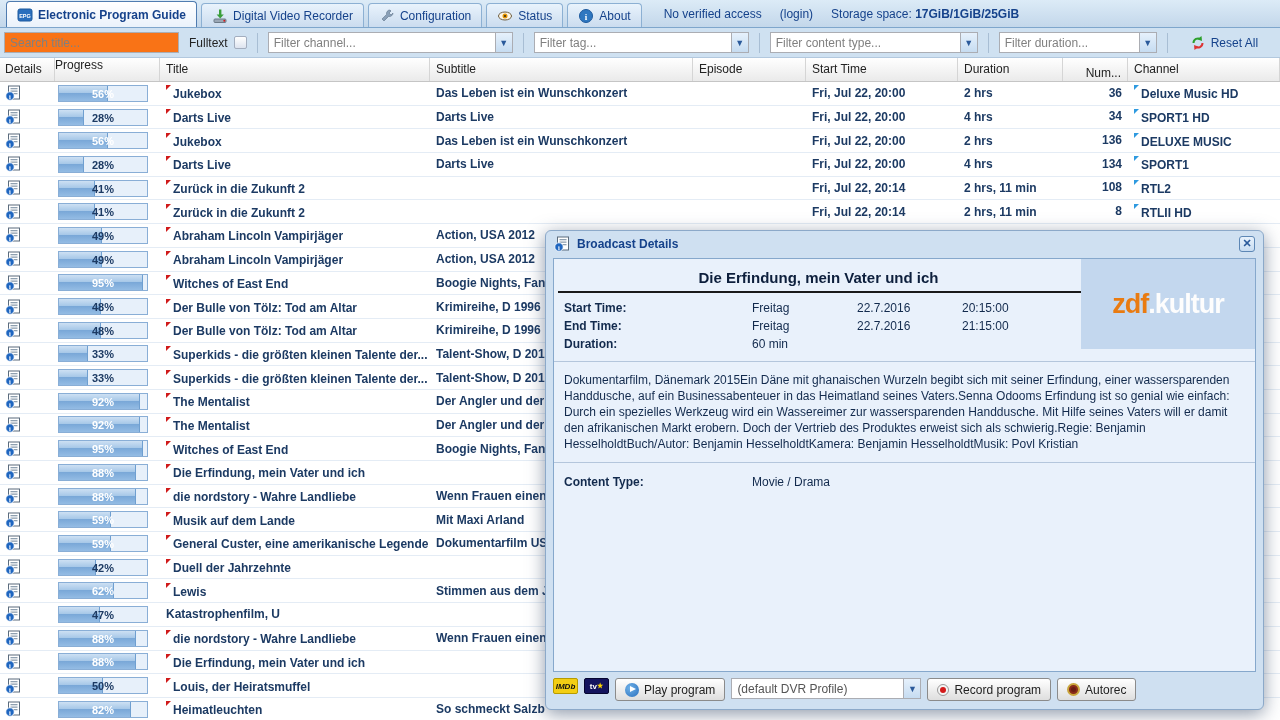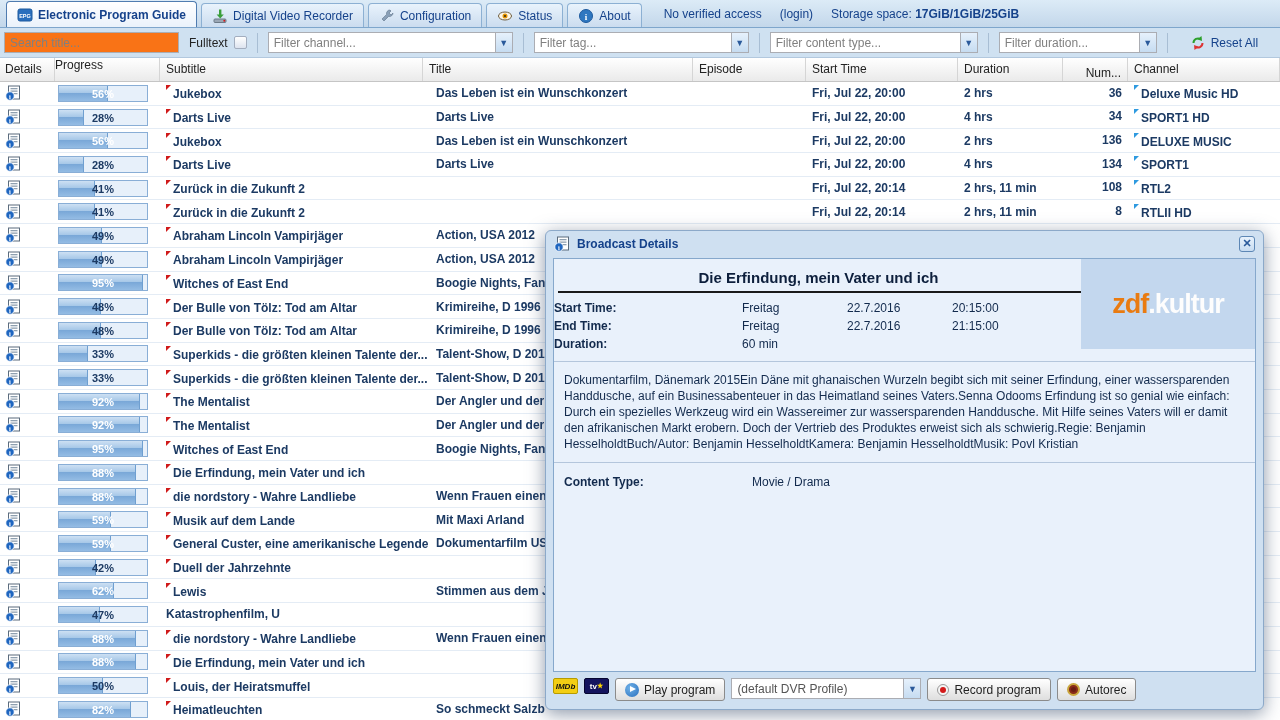--- a/index.html
+++ b/index.html
@@ -85,21 +85,21 @@
     font-size:11px; font-weight:bold; line-height:13px; text-align:center; cursor:pointer; }
   .dlg-body { position:absolute; left:7px; right:7px; top:27px; bottom:37px;
     background:#e9f1fb; border:1px solid #86a8cc; overflow:hidden; color:#122a4d; }
   .logo-box { position:absolute; top:0; right:0; width:174px; height:90px;
     background:#c3d7ee; display:flex; align-items:center; justify-content:center;
     font-size:27px; font-weight:bold; letter-spacing:-1px; }
   .logo-zdf { color:#e97b11; } .logo-kultur { color:#fdfdfd; }
   .dlg-title { margin:10px 180px 0 8px; text-align:center; font-size:15px;
     font-weight:bold; color:#0d1f3c; white-space:nowrap; }
   .dlg-underline { margin:5px 0 6px 4px; width:548px; border-bottom:2px solid #1a1a1a; }
-  .field-row { display:flex; padding:2px 0 2px 0; }
+  .field-row { display:flex; padding:2px 0 2px 10px; }
   .f-label { width:188px; font-weight:bold; }
   .f-col { width:105px; }
   .dlg-sep { border-bottom:1px solid #b4c6dc; margin:8px 0; }
   .dlg-desc { padding:2px 10px; line-height:16px; text-align:left; }
   .ctype-row { display:flex; padding:4px 0 4px 10px; }
   .dlg-footer { position:absolute; left:7px; right:7px; bottom:7px; height:24px;
     display:flex; align-items:flex-start; gap:6px; }
   .mini-logo { width:25px; height:16px; border-radius:2px; display:flex;
     align-items:center; justify-content:center; font-size:8px; font-weight:bold;
     cursor:pointer; flex-shrink:0; }
@@ -206,22 +206,22 @@
       <path d="M12.5 8a4.5 4.5 0 0 1-7.2 3.6" stroke="#d33" stroke-width="2" fill="none"></path>
       <polygon points="4.5,15 4,10 8.5,11.8" fill="#d33"></polygon>
     </svg>
     <span>Reset All</span>
   </div>
 </div>
 
 <div class="grid-header">
   <div class="hcell c-details">Details</div>
   <div class="hcell c-progress">Progress</div>
+  <div class="hcell c-title">Title</div>
   <div class="hcell c-subtitle">Subtitle</div>
-  <div class="hcell c-title">Title</div>
   <div class="hcell c-episode">Episode</div>
   <div class="hcell c-start">Start Time</div>
   <div class="hcell c-duration">Duration</div>
   <div class="hcell c-num">Num...</div>
   <div class="hcell c-channel">Channel</div>
 </div>
 
 <div class="grid-body">
     <div class="row">
     <div class="cell c-details">

